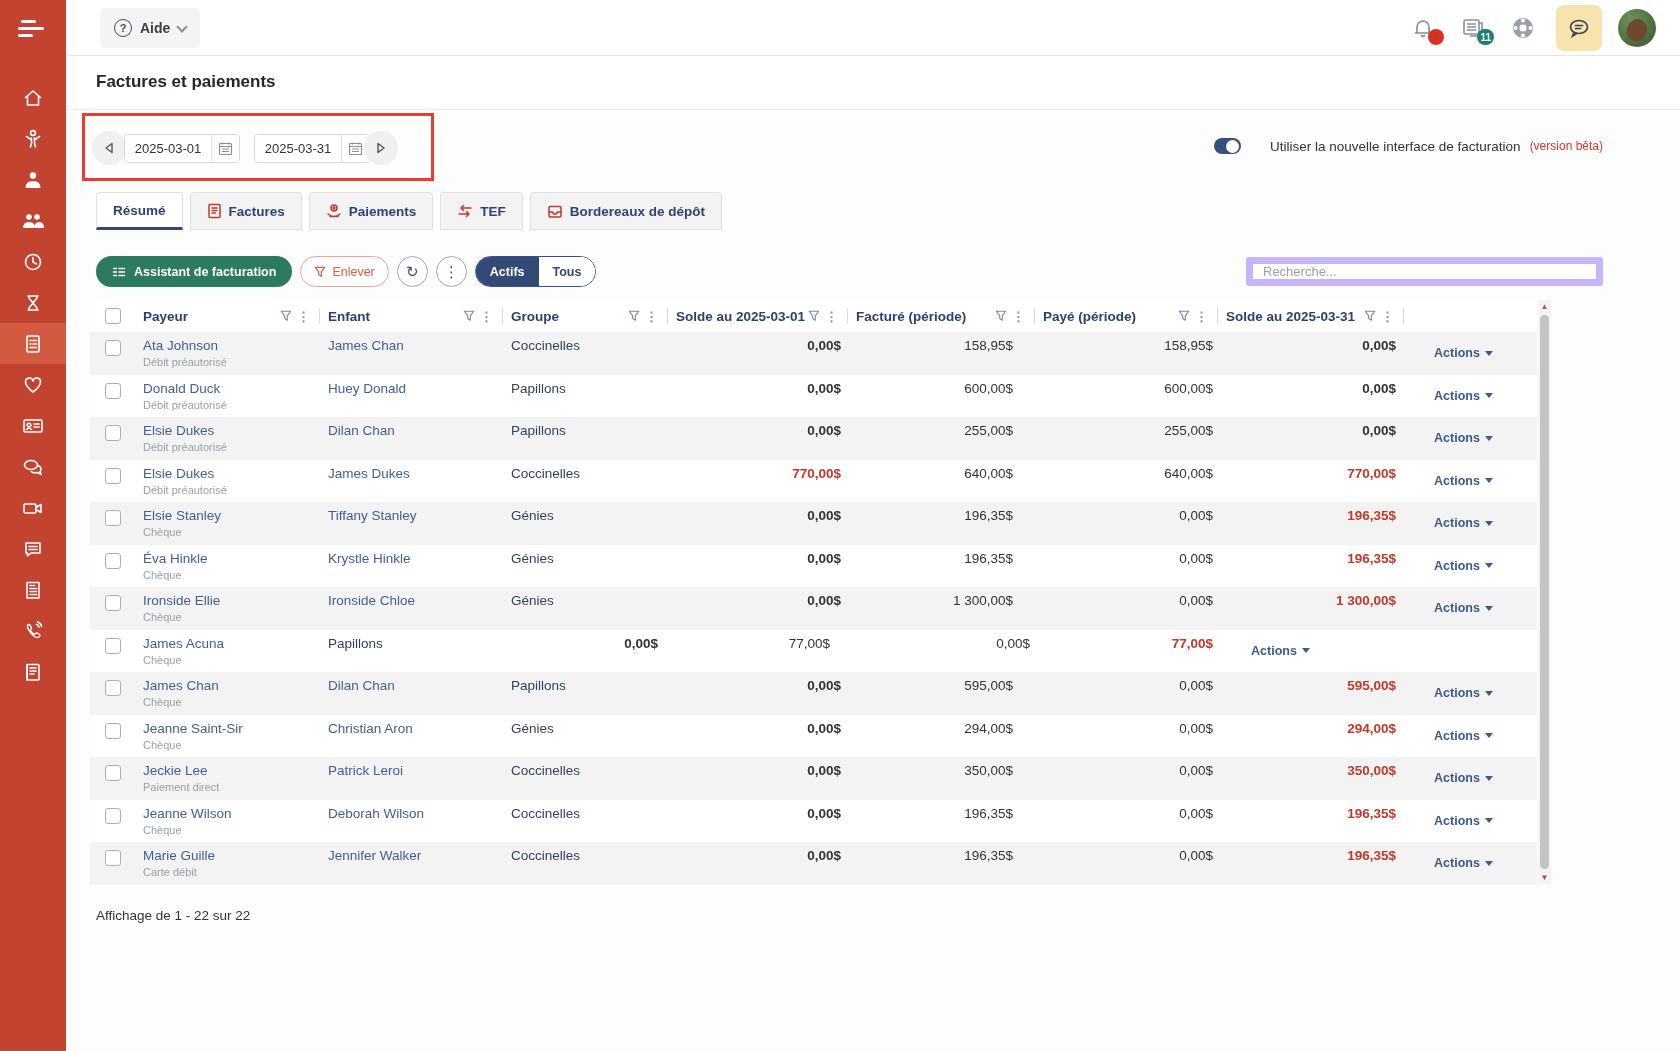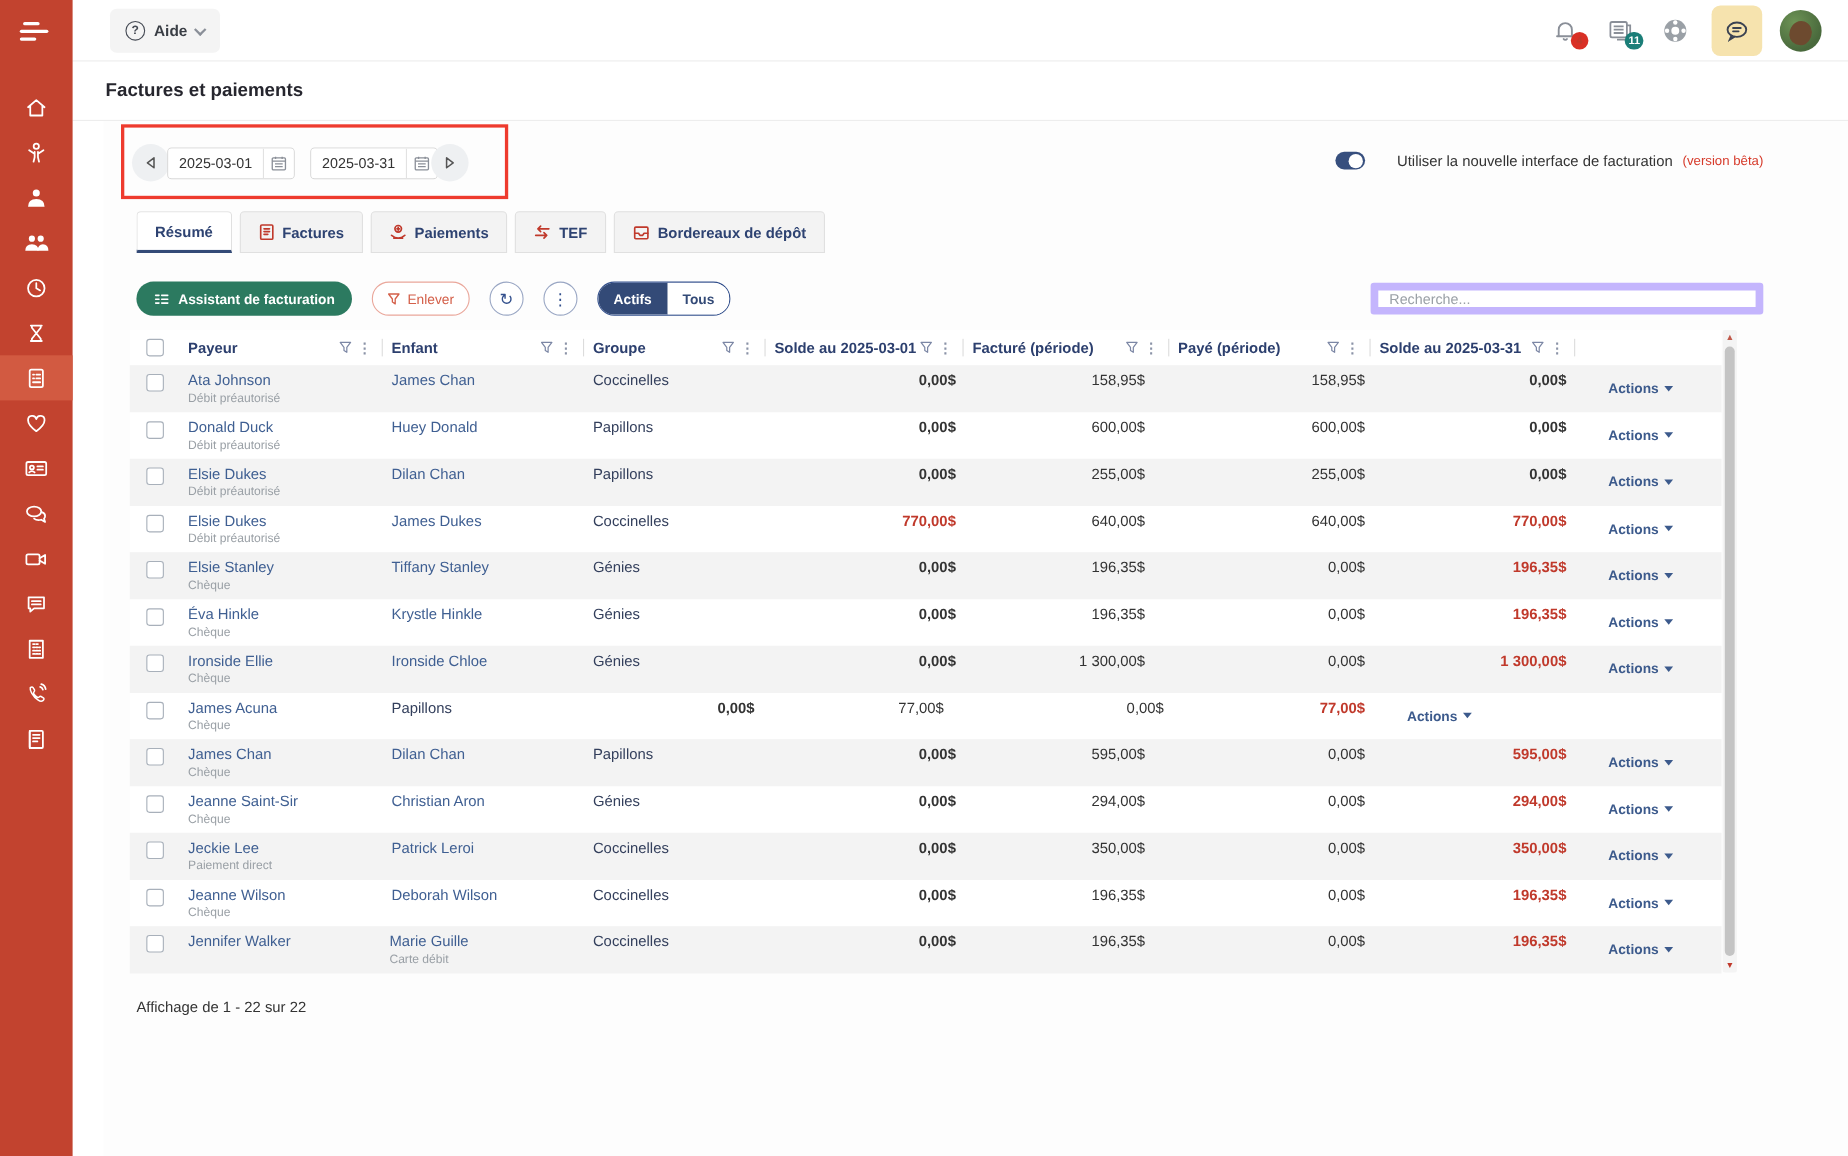--- a/index.html
+++ b/index.html
@@ -39,21 +39,21 @@
   .avatar { width:38px; height:38px; border-radius:50%; overflow:hidden; cursor:pointer;
             background:radial-gradient(circle at 35% 30%, #6d9355 0%, #49693c 70%); position:relative; }
   .avatar::after { content:""; position:absolute; left:9px; top:10px; width:20px; height:22px;
                    background:#6d4a2f; border-radius:50% 50% 45% 45%; transform:rotate(18deg); }
 
   
   .titlebar { position:absolute; left:66px; top:56px; right:0; height:54px; background:#fff; border-bottom:1px solid #ededed; }
   .page-title { position:absolute; left:30px; top:16px; font-size:17px; font-weight:bold; color:#26262e; }
 
   
-  .content { position:absolute; left:66px; top:110px; right:0; bottom:0; background:#fdfdfd;margin-left:28px; }
+  .content { position:absolute; left:66px; top:110px; right:0; bottom:0; background:#fdfdfd; }
   .annotation { position:absolute; left:16px; top:3px; width:352px; height:68px; border:3px solid #ee3b2e; z-index:4; }
   .nav-circle { position:absolute; top:21px; width:34px; height:34px; border-radius:50%; background:#eef0f2;
                 border:none; color:#555; font-size:12px; cursor:pointer; display:flex; align-items:center; justify-content:center; }
   .prev-circle { left:26px; } .next-circle { left:298px; }
   .date-group { position:absolute; top:24px; height:29px; display:flex; background:#fff;
                 border:1px solid #d7d7d7; border-radius:4px; overflow:hidden; }
   .dg1 { left:58px; width:116px; } .dg2 { left:188px; width:116px; }
   .date-input { width:86px; border:none; outline:none; font-size:13px; color:#333; text-align:center;
                 font-family:"Liberation Sans", sans-serif; }
   .cal-btn { width:28px; border:none; border-left:1px solid #e2e2e2; background:#fff; display:flex;
@@ -67,21 +67,21 @@
 
   
   .tabs { position:absolute; left:30px; top:82px; display:flex; gap:7px; height:38px; }
   .tab { height:38px; padding:0 16px; display:flex; align-items:center; gap:7px; background:#f3f3f3;
          border:1px solid #e0e0e0; border-radius:4px 4px 0 0; font-size:13.5px; font-weight:bold;
          color:#2e4372; cursor:pointer; }
   .tab.active { background:#fff; border-bottom:3px solid #334a77; }
   .tab svg { stroke:#c0392b; fill:none; stroke-width:1.5; stroke-linecap:round; stroke-linejoin:round; }
 
   
-  .toolbar { position:absolute; left:30px; top:146px; display:flex; align-items:flex-end; gap:18px; }
+  .toolbar { position:absolute; left:30px; top:146px; display:flex; align-items:flex-end; gap:8px; }
   .assistant-btn { height:31px; padding:0 16px; background:#2c7a60; color:#fff; border:none; border-radius:16px;
                    font-size:12.5px; font-weight:bold; display:flex; align-items:center; gap:8px; cursor:pointer;
                    font-family:"Liberation Sans", sans-serif; }
   .remove-btn { height:31px; padding:0 13px; background:#fff; color:#d4604a; border:1px solid #eaa79b;
                 border-radius:16px; font-size:12.5px; display:flex; align-items:center; gap:6px; cursor:pointer;
                 font-family:"Liberation Sans", sans-serif; }
   .round-btn { width:31px; height:31px; border-radius:50%; background:#fff; border:1px solid #9aa7c4;
                color:#33508d; font-size:15px; display:flex; align-items:center; justify-content:center; cursor:pointer; }
   .segmented { height:31px; display:flex; border:1px solid #33508d; border-radius:16px; overflow:hidden; }
   .seg { padding:0 14px; display:flex; align-items:center; font-size:12.5px; font-weight:bold; cursor:pointer; }
@@ -758,27 +758,27 @@
         <span>Actions</span>
         <span class="caret"></span>
       </button>
     </div>
   </div>
 
   <div class="trow alt">
     <div class="td c-check">
             <span class="cb"></span>
           </div>
-    <div class="td c-child">
-            <span class="cname">Jennifer Walker</span>
-          </div>
     <div class="td c-payer">
       <span class="pname">Marie Guille</span>
       <span class="psub">Carte débit</span>
     </div>
+    <div class="td c-child">
+            <span class="cname">Jennifer Walker</span>
+          </div>
     <div class="td c-group">
             <span class="gname">Coccinelles</span>
           </div>
     <div class="td c-num c-s1"><span>0,00$</span></div>
     <div class="td c-num c-fact"><span>196,35$</span></div>
     <div class="td c-num c-paye"><span>0,00$</span></div>
     <div class="td c-num c-s2"><span class="red">196,35$</span></div>
     <div class="td c-actions">
       <button class="actions-btn">
         <span>Actions</span>

